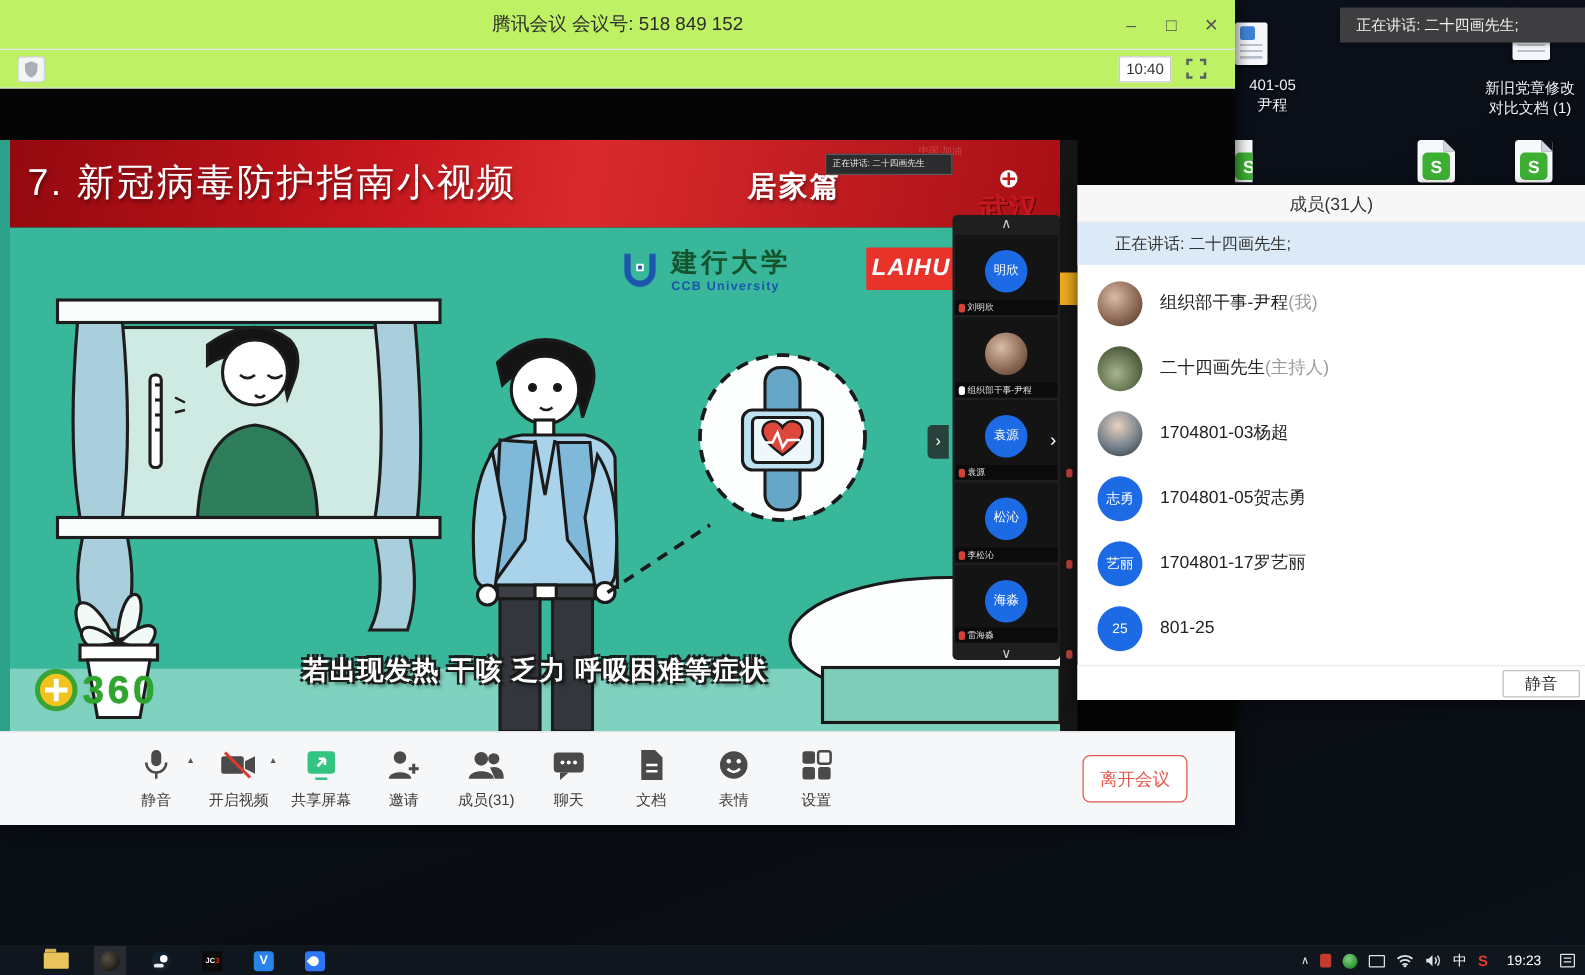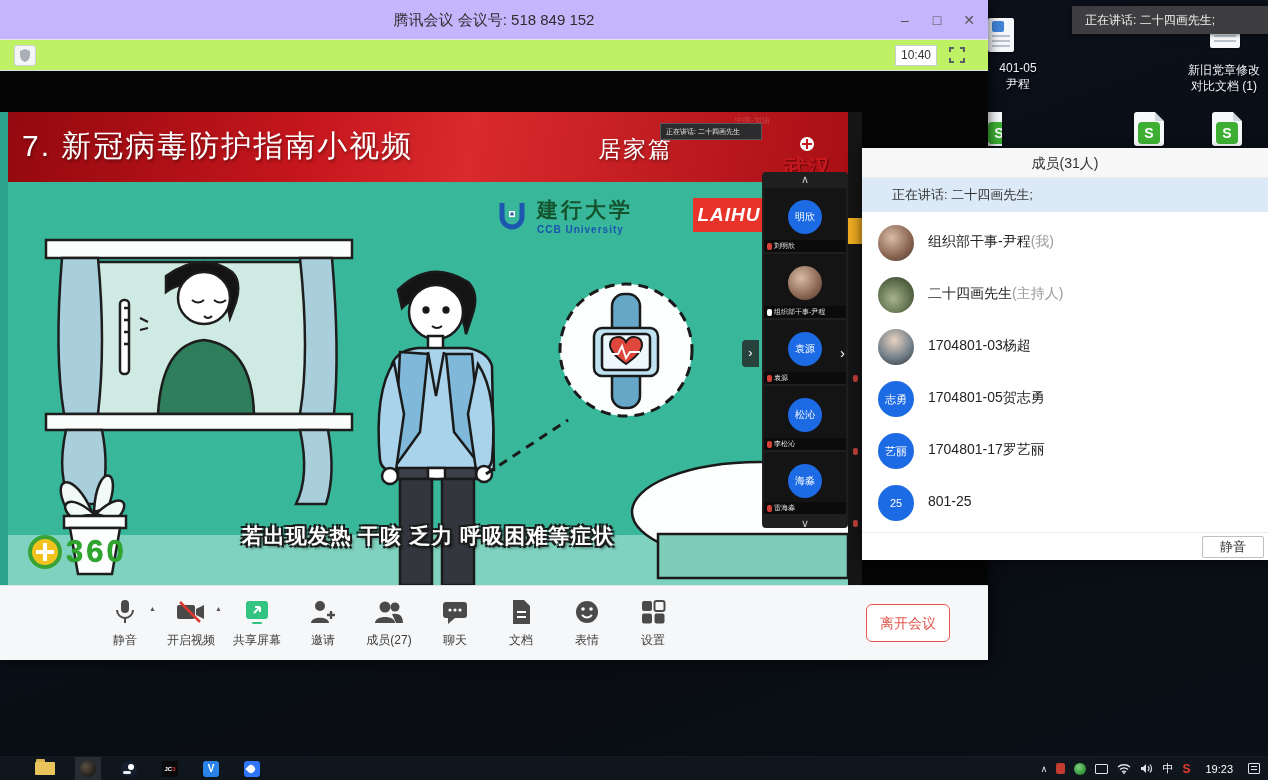--- a/index.html
+++ b/index.html
@@ -15,34 +15,34 @@
   .doc-page .mark{position:absolute;left:4px;top:3px;width:12px;height:11px;background:#3f83d6;border-radius:2px;}
   .wps-icon{width:30px;height:34px;background:#f6f8fa;border-radius:3px;position:relative;box-shadow:0 1px 2px rgba(0,0,0,.6);}
   .wps-icon .fold{position:absolute;right:0;top:0;width:0;height:0;border-left:9px solid #cfd6dd;border-top:9px solid #0b0f16;}
   .wps-icon .sq{position:absolute;left:50%;transform:translateX(-50%);bottom:2px;width:22px;height:22px;background:#3db034;border-radius:4px;
     color:#fff;font-weight:bold;font-size:14px;text-align:center;line-height:22px;}
   
   .speak-tip{left:1072px;top:6px;width:196px;height:28px;background:#3e3e40;color:#f2f2f2;
     font-size:12px;line-height:28px;padding-left:13px;box-shadow:0 1px 4px rgba(0,0,0,.5);}
   
   .meet-win{left:0;top:0;width:988px;height:660px;background:#fff;box-shadow:2px 2px 10px rgba(0,0,0,.55);}
-  .titlebar{position:absolute;left:0;top:0;right:0;height:40px;background:#c4b5fd;border-bottom:1px solid #e7e7e7;}
+  .titlebar{position:absolute;left:0;top:0;right:0;height:40px;background:#bef264;border-bottom:1px solid #e7e7e7;}
   .titlebar .t{width:100%;text-align:center;line-height:40px;font-size:15px;color:#2d2d2d;}
   .winctl{position:absolute;top:0;height:40px;width:30px;text-align:center;line-height:40px;color:#555;font-size:14px;cursor:default;}
   .subbar{position:absolute;left:0;top:40px;right:0;height:31px;background:#bef264;border-bottom:1px solid #dcdfe3;}
   .shield-btn{position:absolute;left:14px;top:5px;width:22px;height:21px;background:#f4f5f7;border:1px solid #cfd3d8;border-radius:3px;}
   .time-box{position:absolute;right:51px;top:5px;width:42px;height:21px;background:#fff;border:1px solid #c8ccd1;
     font-size:12px;color:#333;text-align:center;line-height:19px;}
   
   .video-area{position:absolute;left:0;top:71px;width:988px;height:514px;background:#050505;overflow:hidden;}
   .teal-edge{position:absolute;left:0;top:41px;width:8px;height:473px;background:#2da28a;}
   .banner{position:absolute;left:8px;top:41px;width:840px;height:70px;
     background:linear-gradient(100deg,#93090f 0%,#c4161c 35%,#d92a2d 55%,#a80f15 100%);}
   .banner .t1{position:absolute;left:14px;top:14px;color:#fff;font-size:30px;font-weight:normal;letter-spacing:2px;text-shadow:1px 2px 3px rgba(0,0,0,.4);}
-  .banner .t2{position:absolute;left:590px;top:22px;color:#fff;font-size:23px;font-weight:normal;letter-spacing:2px;text-shadow:1px 2px 3px rgba(0,0,0,.4);}
+  .banner .t2{position:absolute;left:590px;top:22px;color:#fff;font-size:23px;font-weight:bold;letter-spacing:2px;text-shadow:1px 2px 3px rgba(0,0,0,.4);}
   .tiny-red{position:absolute;left:735px;top:44px;color:#c5474a;font-size:8px;}
   .mini-overlay{position:absolute;left:660px;top:52px;width:102px;height:17px;background:#2c2c2e;border:1px solid #58585a;
     color:#e8e8e8;font-size:7px;line-height:15px;padding-left:5px;white-space:nowrap;}
   .wuhan{position:absolute;left:772px;top:58px;width:70px;height:52px;color:#c5181f;font-weight:800;font-size:24px;
     text-shadow:1px 1px 0 #5c0608;line-height:26px;text-align:center;}
   .wuhan .cross{display:inline-block;width:14px;height:14px;background:#fff;border-radius:50%;position:relative;vertical-align:middle;}
   .wuhan .cross:before{content:"";position:absolute;left:6px;top:2px;width:2px;height:10px;background:#c5181f;}
   .wuhan .cross:after{content:"";position:absolute;left:2px;top:6px;width:10px;height:2px;background:#c5181f;}
   .teal-body{position:absolute;left:8px;top:111px;width:840px;height:403px;background:#38b79b;}
   .teal-body .floor{position:absolute;left:0;bottom:0;width:100%;height:50px;background:#7fd2bf;}
@@ -402,21 +402,21 @@
         </div>
         <div class="tb-item">
           <div class="ic">
             <svg width="30" height="26" viewBox="0 0 30 26">
                 <circle cx="11" cy="8" r="5.5" fill="#4a4a4a"></circle>
               <path d="M1 24c0-8 20-8 20 0z" fill="#4a4a4a"></path>
               <circle cx="21" cy="8" r="4.5" fill="#4a4a4a"></circle>
                 <path d="M18 15q11-2 11 9l-7 0" fill="#4a4a4a"></path>
               </svg>
           </div>
-          <div class="lb">成员(27)</div>
+          <div class="lb">成员(31)</div>
         </div>
         <div class="tb-item">
           <div class="ic">
             <svg width="26" height="26" viewBox="0 0 26 26">
                 <rect x="1" y="3" width="24" height="16" rx="3" fill="#4a4a4a"></rect>
               <path d="M6 19l0 6 7-6z" fill="#4a4a4a"></path>
               <circle cx="8" cy="11" r="1.6" fill="#fff"></circle>
                 <circle cx="13" cy="11" r="1.6" fill="#fff"></circle>
                 <circle cx="18" cy="11" r="1.6" fill="#fff"></circle>
               </svg>

